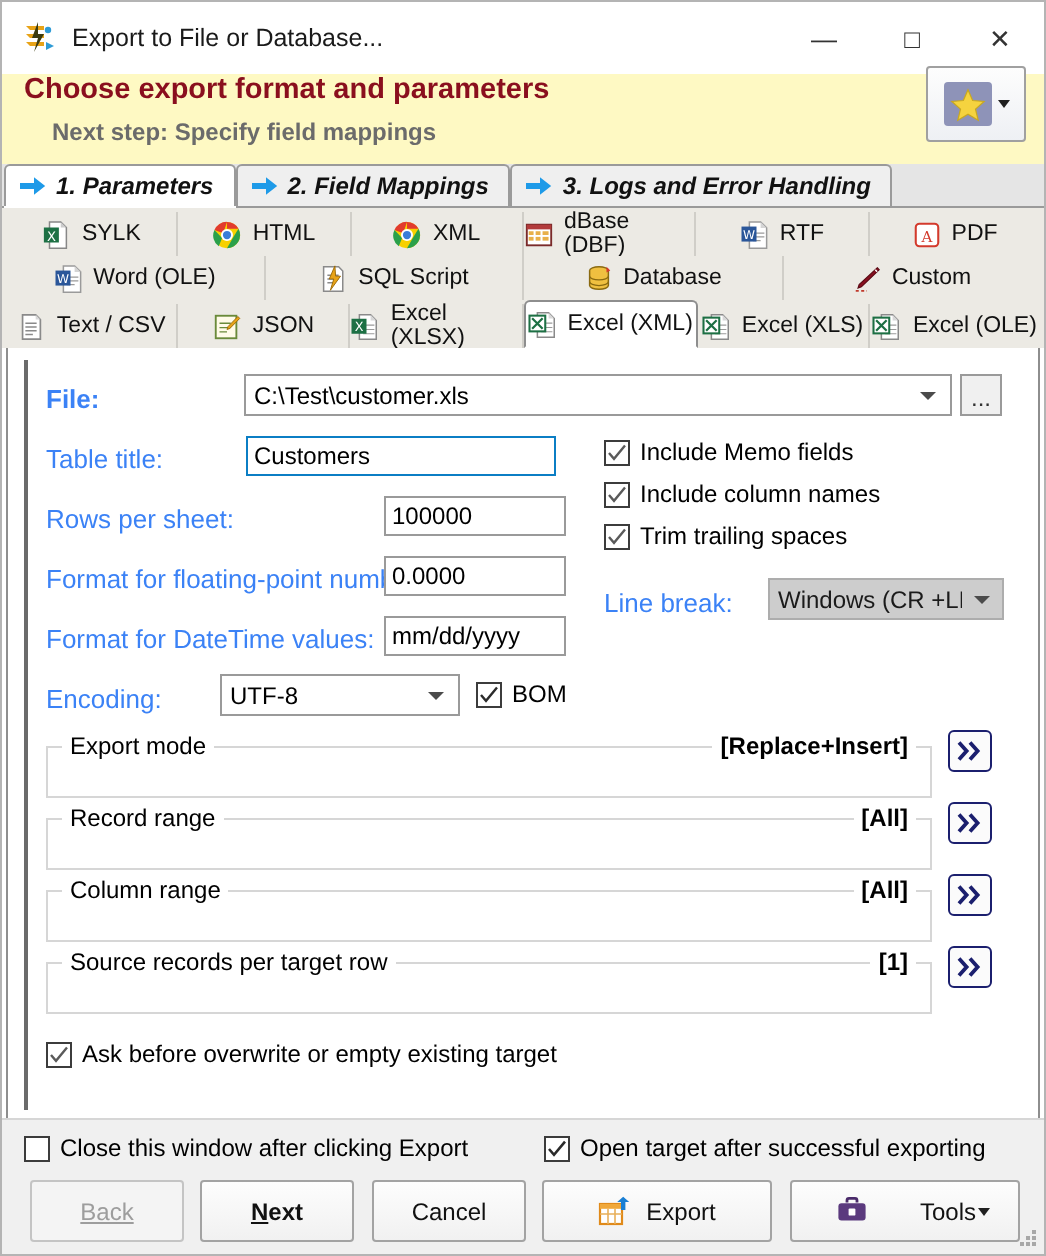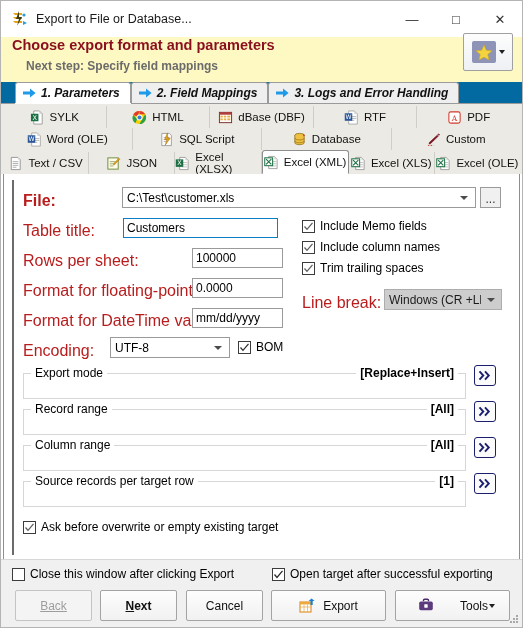--- a/index.html
+++ b/index.html
@@ -29,21 +29,21 @@
            border:1px solid #a0a0a0;background:linear-gradient(#fdfdfd,#eef0f4);
            border-radius:2px;display:flex;align-items:center;justify-content:center;gap:3px;}
   .star{width:24px;height:22px;background:#8e93b8;border-radius:2px;display:flex;
         align-items:center;justify-content:center;}
   .star svg{display:block;}
   .caret-sm{width:0;height:0;border-left:3.5px solid transparent;border-right:3.5px solid transparent;
             border-top:4px solid #202020;}
 
   
   .steptabs{height:22px;display:flex;align-items:flex-end;border-bottom:1px solid #9a9a9a;
-            background:#0369a1;padding-left:14px;box-sizing:border-box;}
+            background:#e5e5e5;padding-left:1px;box-sizing:border-box;}
   .steptab{height:21px;display:flex;align-items:center;gap:5px;padding:0 10px 0 7px;
            font-style:italic;font-weight:bold;font-size:12px;color:#111;
            border:1px solid #9a9a9a;border-bottom:none;background:#efefef;
            border-radius:3px 3px 0 0;box-sizing:border-box;}
   .steptab.active{background:#ffffff;border-color:#9a9a9a;position:relative;z-index:3;
                   box-shadow:0 1px 0 0 #fff;}
   .arrow-ic{width:13px;height:10px;flex:0 0 auto;}
 
   
   .fmtwrap{background:#eceae4;padding:2px 2px 0 2px;box-sizing:border-box;}
@@ -56,21 +56,21 @@
   .fmtcell.sel{background:#ffffff;border:1px solid #8e8e8e;border-bottom:1px solid #fff;
                border-radius:3px 3px 0 0;position:relative;z-index:2;height:24px;}
   .ic{width:15px;height:15px;flex:0 0 auto;display:block;}
 
   
   .page{background:#ffffff;border:1px solid #8e8e8e;border-top:none;
         margin:0 2px;box-sizing:border-box;height:388px;position:relative;}
   .inner{position:absolute;left:8px;top:6px;right:8px;bottom:6px;
          border-left:2px solid #6b6b6b;padding-left:8px;box-sizing:border-box;}
 
-  .lbl{font-size:16px;color:#b91c1c;}
+  .lbl{font-size:13px;color:#3b82f6;}
   .lbl.b{font-weight:bold;}
   input.txt{font-family:"Liberation Sans",sans-serif;font-size:12px;color:#000;
             border:1px solid #9a9a9a;background:#fff;height:20px;padding:0 3px;
             box-sizing:border-box;outline:none;}
   input.txt.focus{border:1px solid #0b7ec4;}
   .combo{height:21px;border:1px solid #9a9a9a;background:#fff;display:flex;align-items:center;
          font-size:12px;padding:0 0 0 4px;box-sizing:border-box;}
   .combo .val{flex:1 1 auto;white-space:nowrap;overflow:hidden;}
   .combo .cv{width:22px;display:flex;align-items:center;justify-content:center;}
   .combo.disabled{background:#cdcdcd;border-color:#adadad;color:#1b1b1b;}
@@ -181,20 +181,32 @@
           <path d="M1.3 5.3A7 7 0 0 1 8 1l-2 6z" fill="#e23b2e"></path>
           <path d="M1.3 5.3 5.4 9.6 3.6 14A7 7 0 0 1 1.3 5.3z" fill="#2aa04a"></path>
           <path d="M14.1 4.6A7 7 0 0 1 8 15l3.1-5.4z" fill="#2aa04a"></path>
           <circle cx="8" cy="8" r="3.2" fill="#fff"></circle>
           <circle cx="8" cy="8" r="2.2" fill="#3b7dd8"></circle>
         </svg>
         <span>HTML</span>
       </div>
       <div class="fmtcell">
         <svg class="ic" viewBox="0 0 16 16">
+          <circle cx="8" cy="8" r="7" fill="#f7d000"></circle>
+          <path d="M8 1a7 7 0 0 1 6.1 3.6L8 4.6z" fill="#e23b2e"></path>
+          <path d="M1.3 5.3A7 7 0 0 1 8 1l-2 6z" fill="#e23b2e"></path>
+          <path d="M1.3 5.3 5.4 9.6 3.6 14A7 7 0 0 1 1.3 5.3z" fill="#2aa04a"></path>
+          <path d="M14.1 4.6A7 7 0 0 1 8 15l3.1-5.4z" fill="#2aa04a"></path>
+          <circle cx="8" cy="8" r="3.2" fill="#fff"></circle>
+          <circle cx="8" cy="8" r="2.2" fill="#3b7dd8"></circle>
+        </svg>
+        <span>XML</span>
+      </div>
+      <div class="fmtcell">
+        <svg class="ic" viewBox="0 0 16 16">
           <rect x="1.5" y="2.5" width="13" height="11" fill="#fff" stroke="#7a2a2a" stroke-width="1"></rect>
           <rect x="1.5" y="2.5" width="13" height="2.5" fill="#b23b3b"></rect>
           <g fill="#e8b04a">
             <rect x="2.5" y="6" width="2.6" height="2"></rect>
               <rect x="6.2" y="6" width="2.6" height="2"></rect>
               <rect x="9.9" y="6" width="3.2" height="2"></rect>
             <rect x="2.5" y="9" width="2.6" height="2"></rect>
               <rect x="6.2" y="9" width="2.6" height="2"></rect>
               <rect x="9.9" y="9" width="3.2" height="2"></rect>
           </g>

